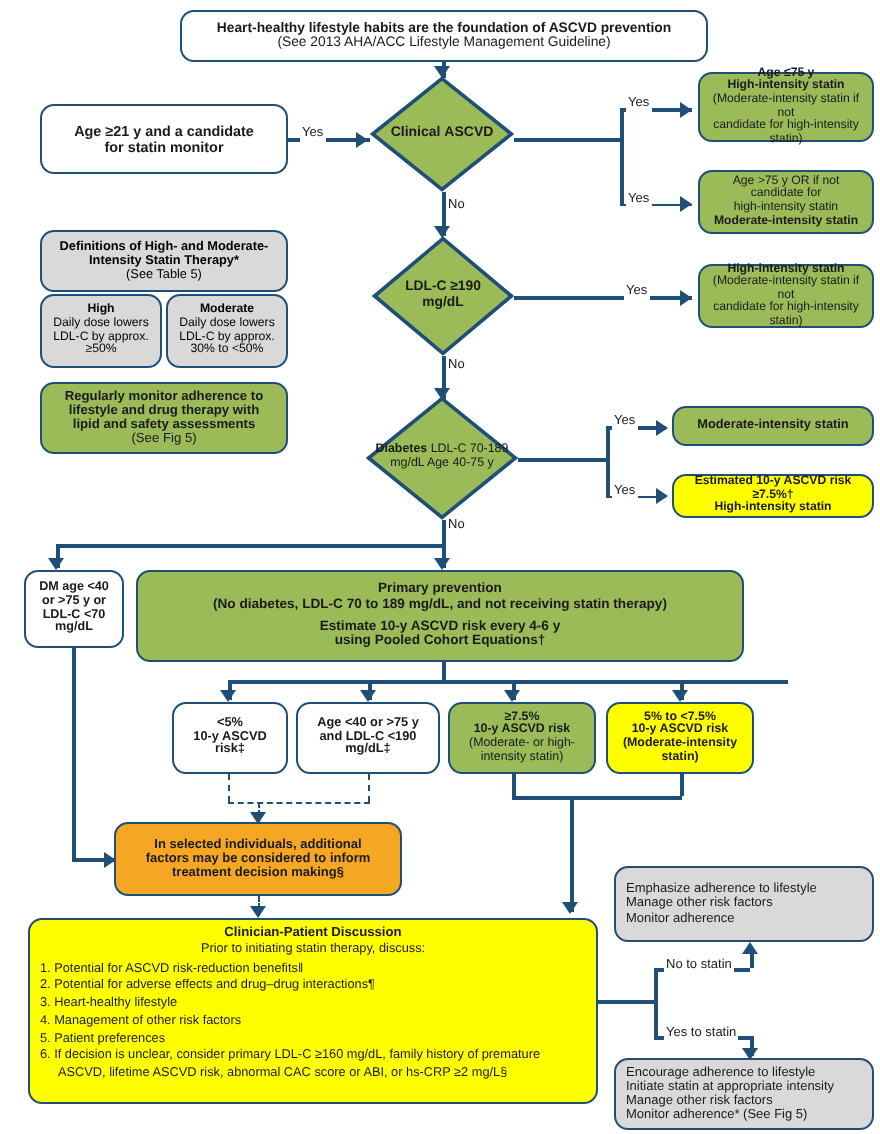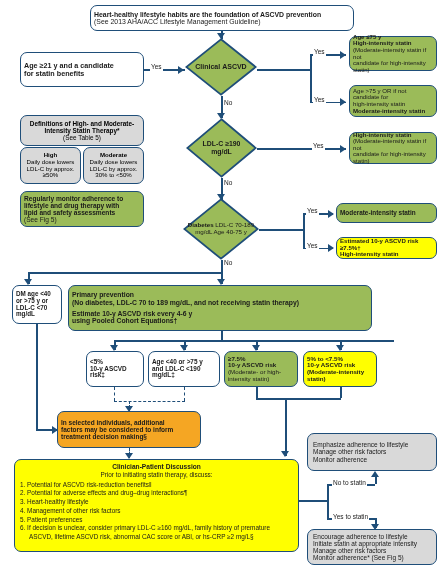--- a/index.html
+++ b/index.html
@@ -21,21 +21,21 @@
 
   
   .node {
     position: absolute;
     border: 1.6px solid #1f4e79;
     border-radius: 7px;
     display: flex;
     flex-direction: column;
     align-items: center;
     justify-content: center;
-    text-align: left;
+    text-align: center;
     color: #1a1a1a;
     line-height: 1.08;
     padding: 2px 3px;
   }
   .node .ln { display: block; width: 100%; }
 
   .white  { background: #ffffff; }
   .green  { background: #9bbb59; }
   .yellow { background: #ffff00; }
   .orange { background: #f5a623; }
@@ -193,21 +193,21 @@
   <div class="node white" style="left:90px; top:5px; width:264px; height:26px; font-size:6.9px;">
     <span class="ln b">Heart-healthy lifestyle habits are the foundation of ASCVD prevention</span>
     <span class="ln">(See 2013 AHA/ACC Lifestyle Management Guideline)</span>
   </div>
 
   <div class="ln-v" style="left:221px; top:31px; height:8px;"></div>
   <div class="arrow arr-down" style="left:217px; top:33px;"></div>
 
   <div class="node white" style="left:20px; top:52px; width:124px; height:35px; font-size:7.2px;">
     <span class="ln b">Age ≥21 y and a candidate</span>
-    <span class="ln b">for statin benefits</span>
+    <span class="ln b">for statin monitor</span>
   </div>
   <div class="ln-h" style="left:144px; top:69px; width:41px;"></div>
   <div class="elabel" style="left:150px; top:64px;">Yes</div>
   <div class="arrow arr-right" style="left:178px; top:65.5px;"></div>
 
   <div class="diamond" style="left:185px; top:38px; width:72px; height:58px; font-size:7px;">
     <svg class="dshape" viewBox="0 0 72 58" preserveAspectRatio="none">
       <polygon points="36,1.3 70.7,29 36,56.7 1.3,29" fill="#9bbb59" stroke="#1f4e79" stroke-width="1.8"></polygon>
     </svg>
     <div class="dtext">

